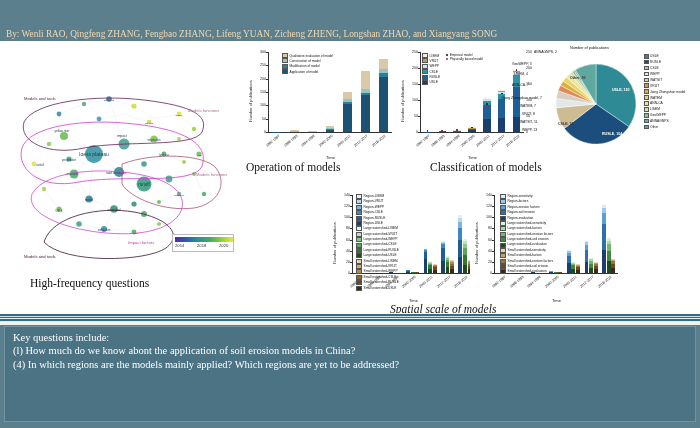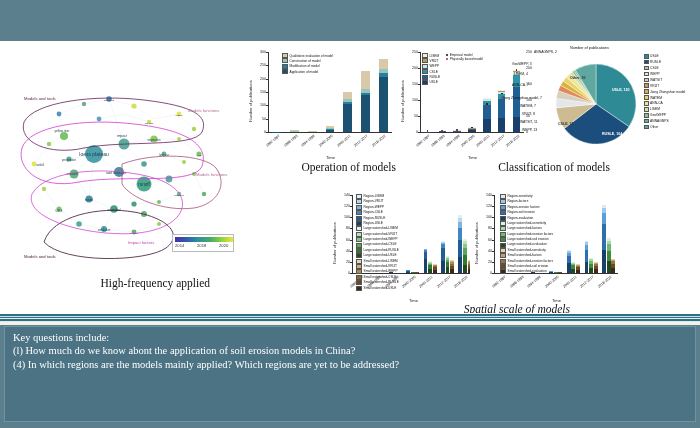--- a/index.html
+++ b/index.html
@@ -58,21 +58,21 @@
     background:#4b7383;
     border:1px solid #6f93a0;
     padding:5px 8px;box-sizing:border-box;
     color:#ffffff;
   }
   .keyq .kq-head{font-size:10.5px;margin-bottom:1px;}
   .keyq .kq-line{font-size:10.5px;line-height:13.5px;white-space:nowrap;}
 
   
   .caption{
-    position:absolute;color:#111;font-size:11.5px;text-align:right;
+    position:absolute;color:#111;font-size:11.5px;text-align:left;
     white-space:nowrap;
   }
 
   
   .netpanel{position:absolute;left:4px;top:3px;width:232px;height:228px;}
   .netsvg{position:absolute;left:0;top:0;}
   .colorbar{
     position:absolute;left:168px;top:190px;width:62px;height:18px;
     border:1px solid #bbb;background:#fff;box-sizing:border-box;
   }
@@ -126,20 +126,23 @@
   .leaderlab{
     position:absolute;font-family:"Liberation Sans",sans-serif;
     font-size:3.4px;color:#111;white-space:nowrap;
   }
 </style>
 </head>
 <body>
 
 <div class="poster">
 
+  <div class="author-bar">
+    <div class="authors">By: Wenli RAO, Qingfeng ZHANG, Fengbao ZHANG, Lifeng YUAN, Zicheng ZHENG, Longshan ZHAO, and Xiangyang SONG</div>
+  </div>
 
   <div class="canvas">
 
     <div class="netpanel">
       <svg class="netsvg" width="232" height="228" viewBox="0 0 232 228">
         <defs>
           <linearGradient id="yr" x1="0" y1="0" x2="1" y2="0">
             <stop offset="0" stop-color="#4a2fa8"></stop>
               <stop offset=".3" stop-color="#2f5ea8"></stop>
             <stop offset=".55" stop-color="#2f8f9e"></stop>
@@ -238,21 +241,21 @@
       <div class="colorbar">
         <div class="cb-grad"></div>
         <div class="cb-ticks">
           <span style="left:2px;">2014</span>
           <span style="left:24px;">2018</span>
           <span style="left:46px;">2020</span>
         </div>
       </div>
     </div>
 
-    <div class="caption" style="left:30px;top:236px;width:180px;">High-frequency applied</div>
+    <div class="caption" style="left:30px;top:236px;width:180px;">High-frequency questions</div>
 
     <div class="chart" id="c-operation" style="left:246px;top:5px;width:150px;height:112px;">
         <div class="axis-line" style="left:22px;top:86px;width:124px;height:0.4px;"></div>
         <div class="axis-line" style="left:22px;top:6px;width:0.4px;height:80px;"></div>
         <div class="ytick" style="left:9px;top:84px;width:11px;">0</div>
         <div class="axis-line" style="left:20.4px;top:86px;width:1.6px;height:0.35px;"></div>
         <div class="ytick" style="left:9px;top:70.66666666666667px;width:11px;">50</div>
         <div class="axis-line" style="left:20.4px;top:72.66666666666667px;width:1.6px;height:0.35px;"></div>
         <div class="ytick" style="left:9px;top:57.333333333333336px;width:11px;">100</div>
         <div class="axis-line" style="left:20.4px;top:59.333333333333336px;width:1.6px;height:0.35px;"></div>

